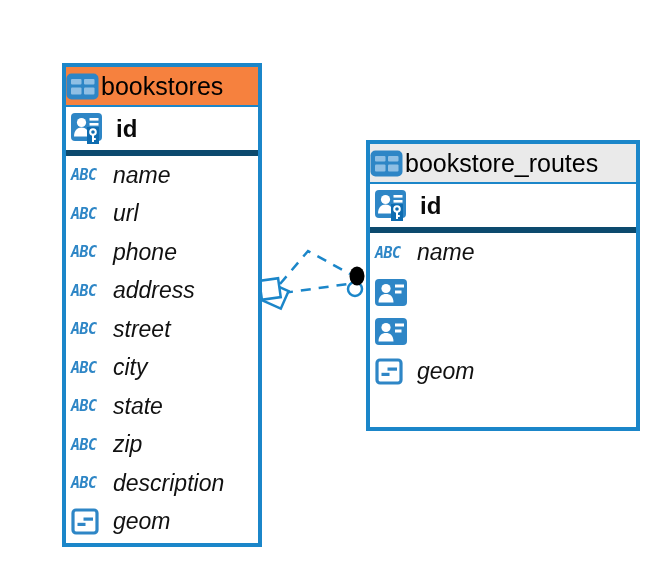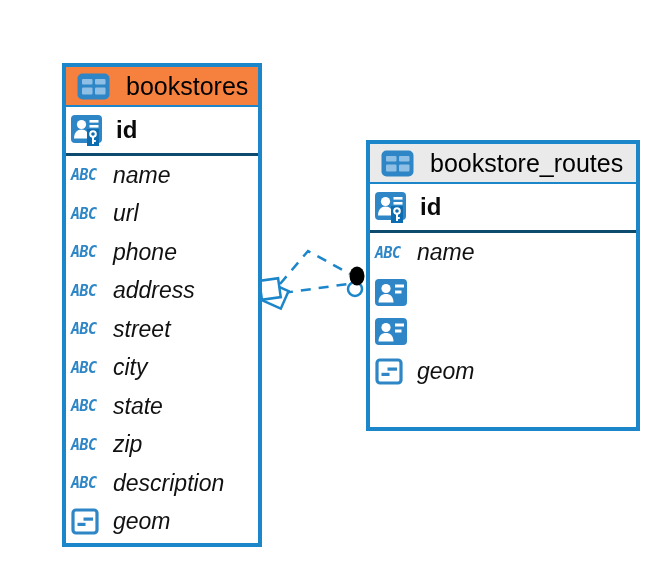--- a/index.html
+++ b/index.html
@@ -22,36 +22,36 @@
     background: #ffffff;
     display: flex;
     flex-direction: column;
   }
   .tbl-header {
     box-sizing: border-box;
     height: 40px;
     flex: 0 0 40px;
     display: flex;
     align-items: center;
-    padding-left: 11px;
-    gap: 16px;
+    padding-left: 0;
+    gap: 2px;
     border-bottom: 2px solid #1b86c9;
     font-size: 25px;
     color: #000000;
     white-space: nowrap;
   }
   .id-row {
     box-sizing: border-box;
     height: 49px;
     flex: 0 0 49px;
     display: flex;
     align-items: center;
     padding-left: 5px;
     gap: 9px;
-    border-bottom: 3px solid #0c4a6e;
+    border-bottom: 6px solid #0c4a6e;
     font-size: 24px;
     font-weight: 700;
     color: #0a0a0a;
   }
   .col-row {
     display: flex;
     align-items: center;
     padding-left: 5px;
     gap: 6px;
     font-size: 23px;

